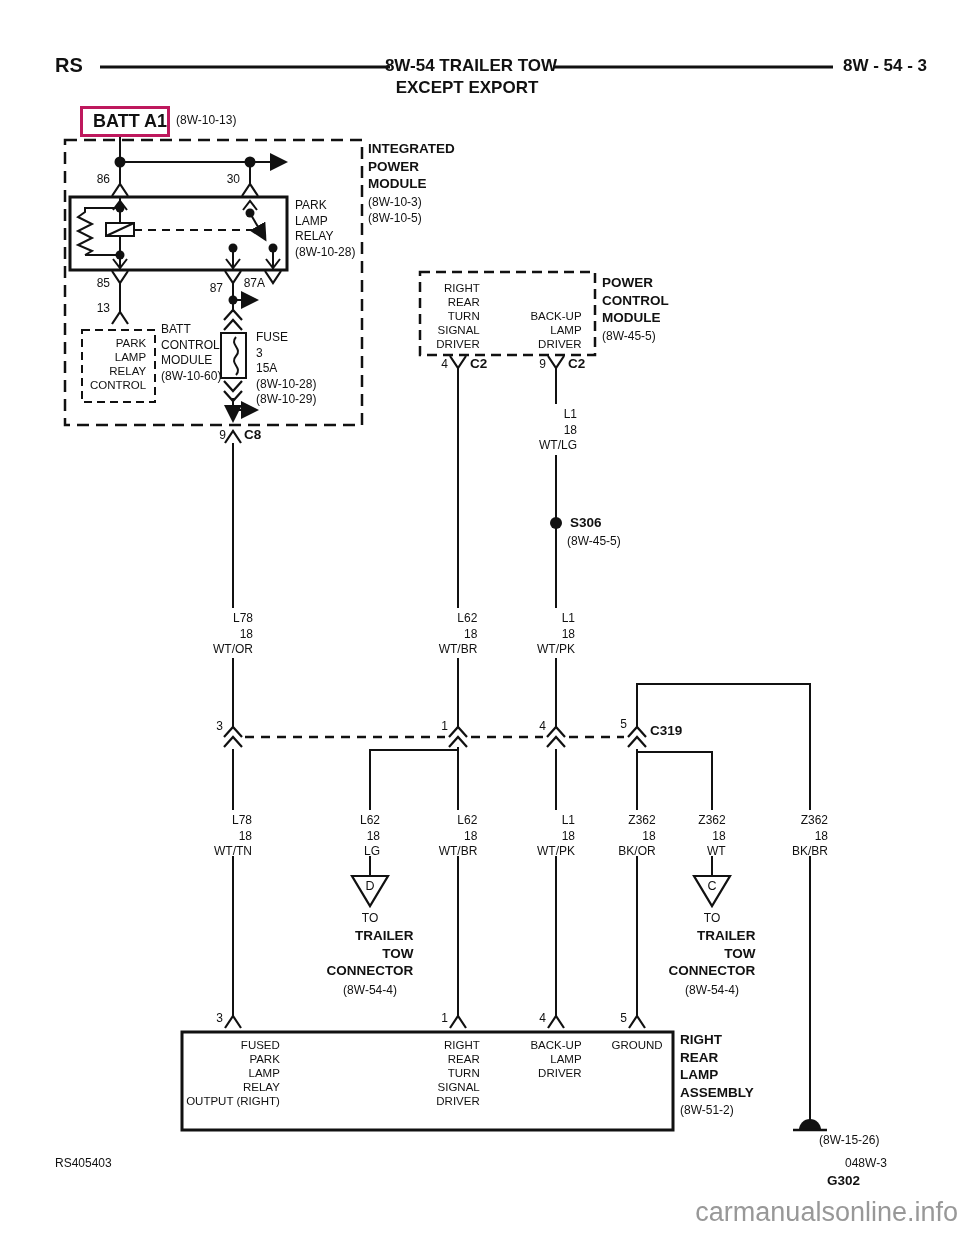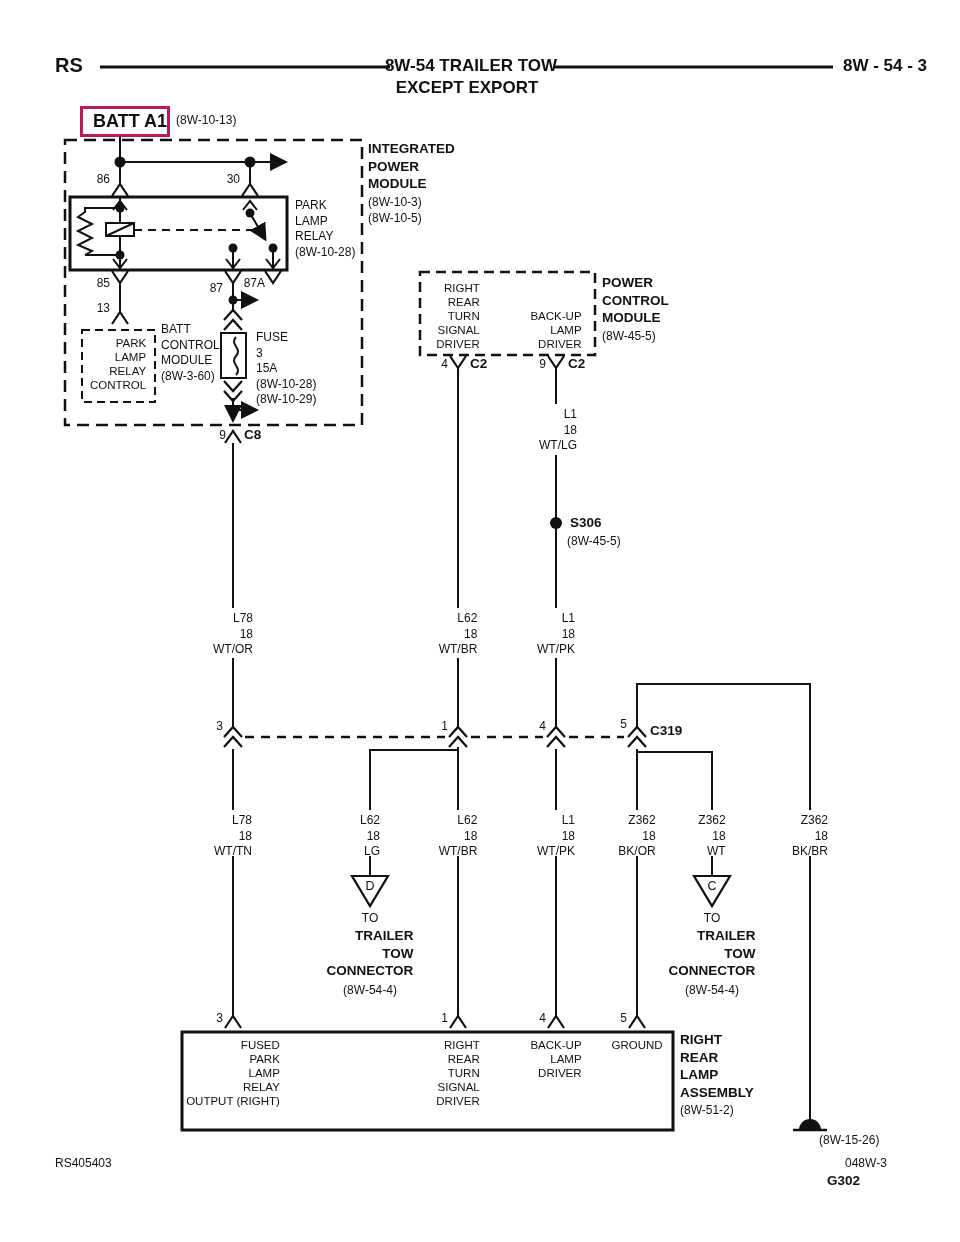--- a/index.html
+++ b/index.html
@@ -197,21 +197,21 @@
   <div class="lbl sm c" style="left:118px;top:336px">
     <div>PARK</div>
       <div>LAMP</div>
     <div>RELAY</div>
       <div>CONTROL</div>
   </div>
   <div class="lbl" style="left:161px;top:322px">
     <div>BATT</div>
       <div>CONTROL</div>
     <div>MODULE</div>
-      <div>(8W-3-60)</div>
+      <div>(8W-10-60)</div>
   </div>
 
   <div class="lbl" style="left:256px;top:330px">
     <div>FUSE</div>
       <div>3</div>
       <div>15A</div>
     <div>(8W-10-28)</div>
       <div>(8W-10-29)</div>
   </div>
 
@@ -359,14 +359,15 @@
     <div>LAMP</div>
       <div>ASSEMBLY</div>
   </div>
   <div class="lbl" style="left:680px;top:1103px">(8W-51-2)</div>
 
   <div class="lbl t b" style="left:827px;top:1172px">G302</div>
   <div class="lbl" style="left:819px;top:1133px">(8W-15-26)</div>
 
   <div class="lbl" style="left:55px;top:1156px">RS405403</div>
   <div class="lbl" style="left:845px;top:1156px">048W-3</div>
+  <div class="wm">carmanualsonline.info</div>
 
 </div>
 
 </body></html>

